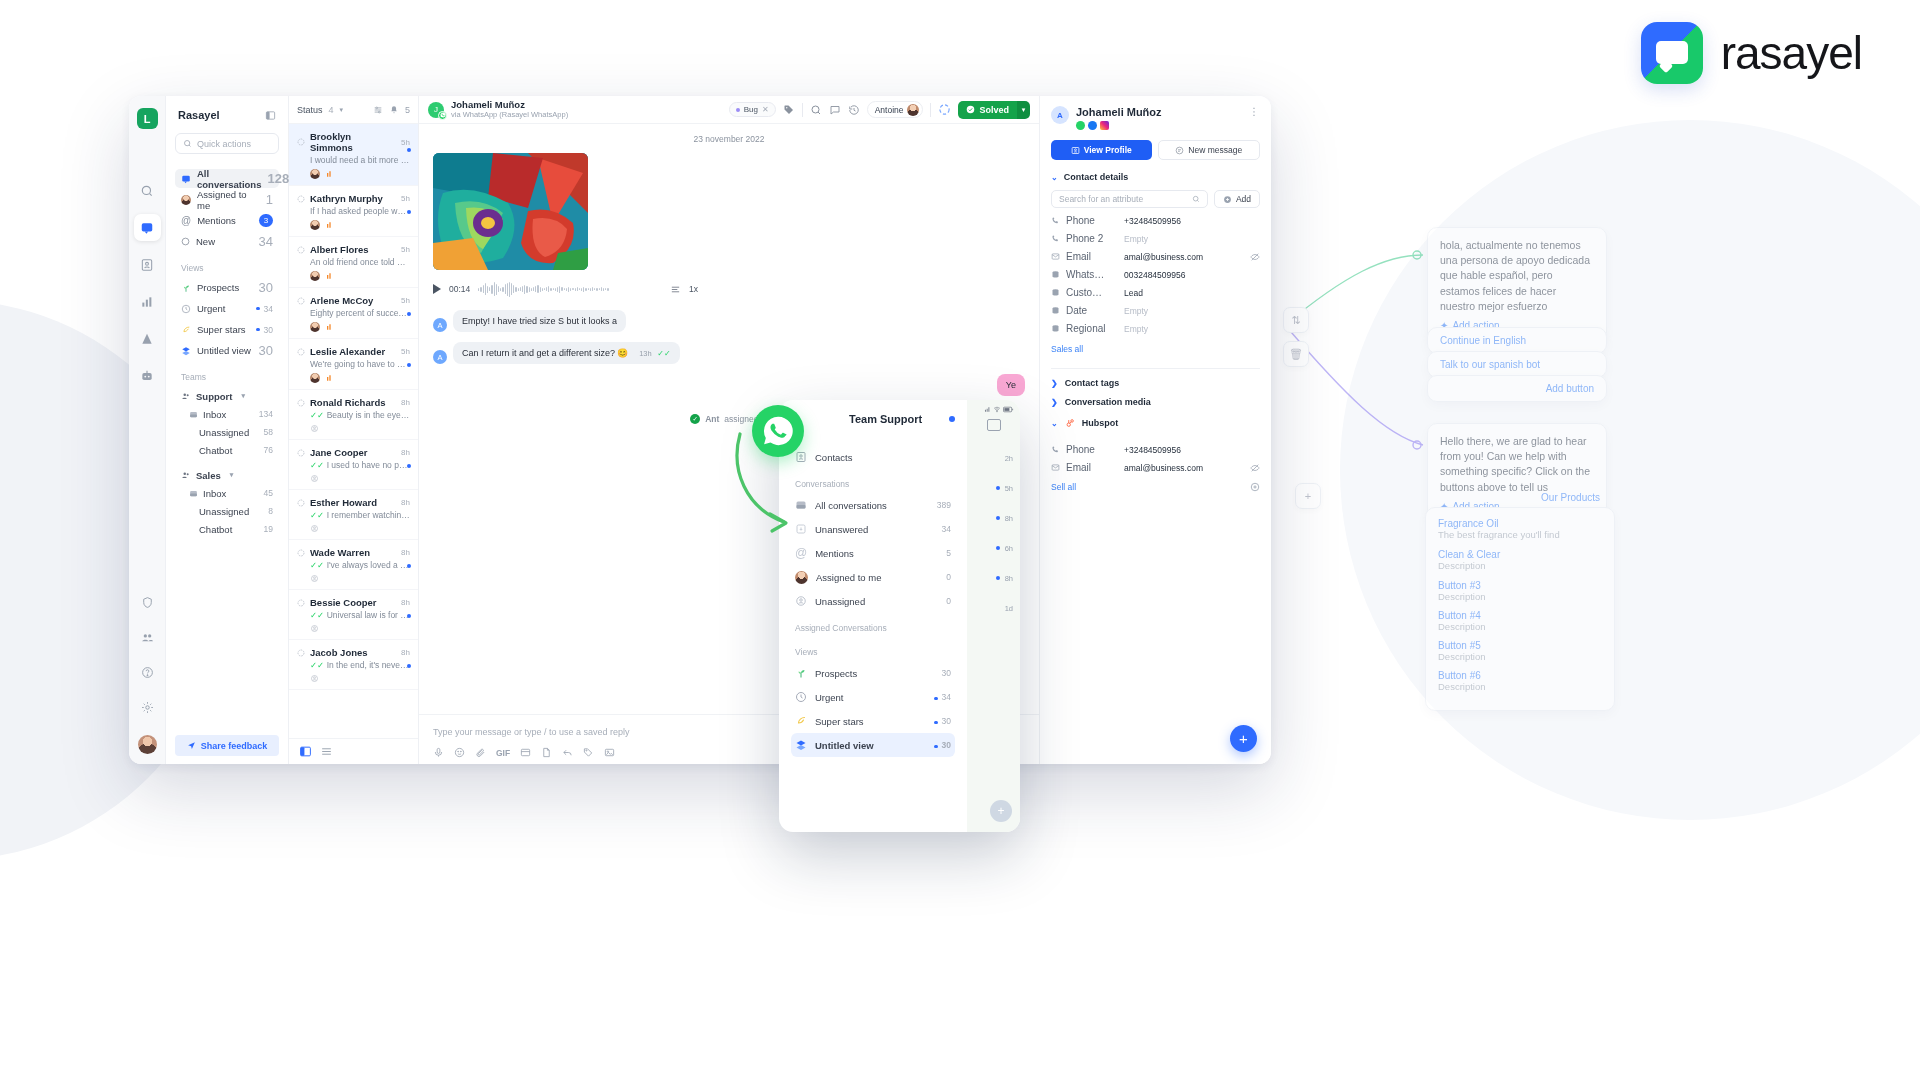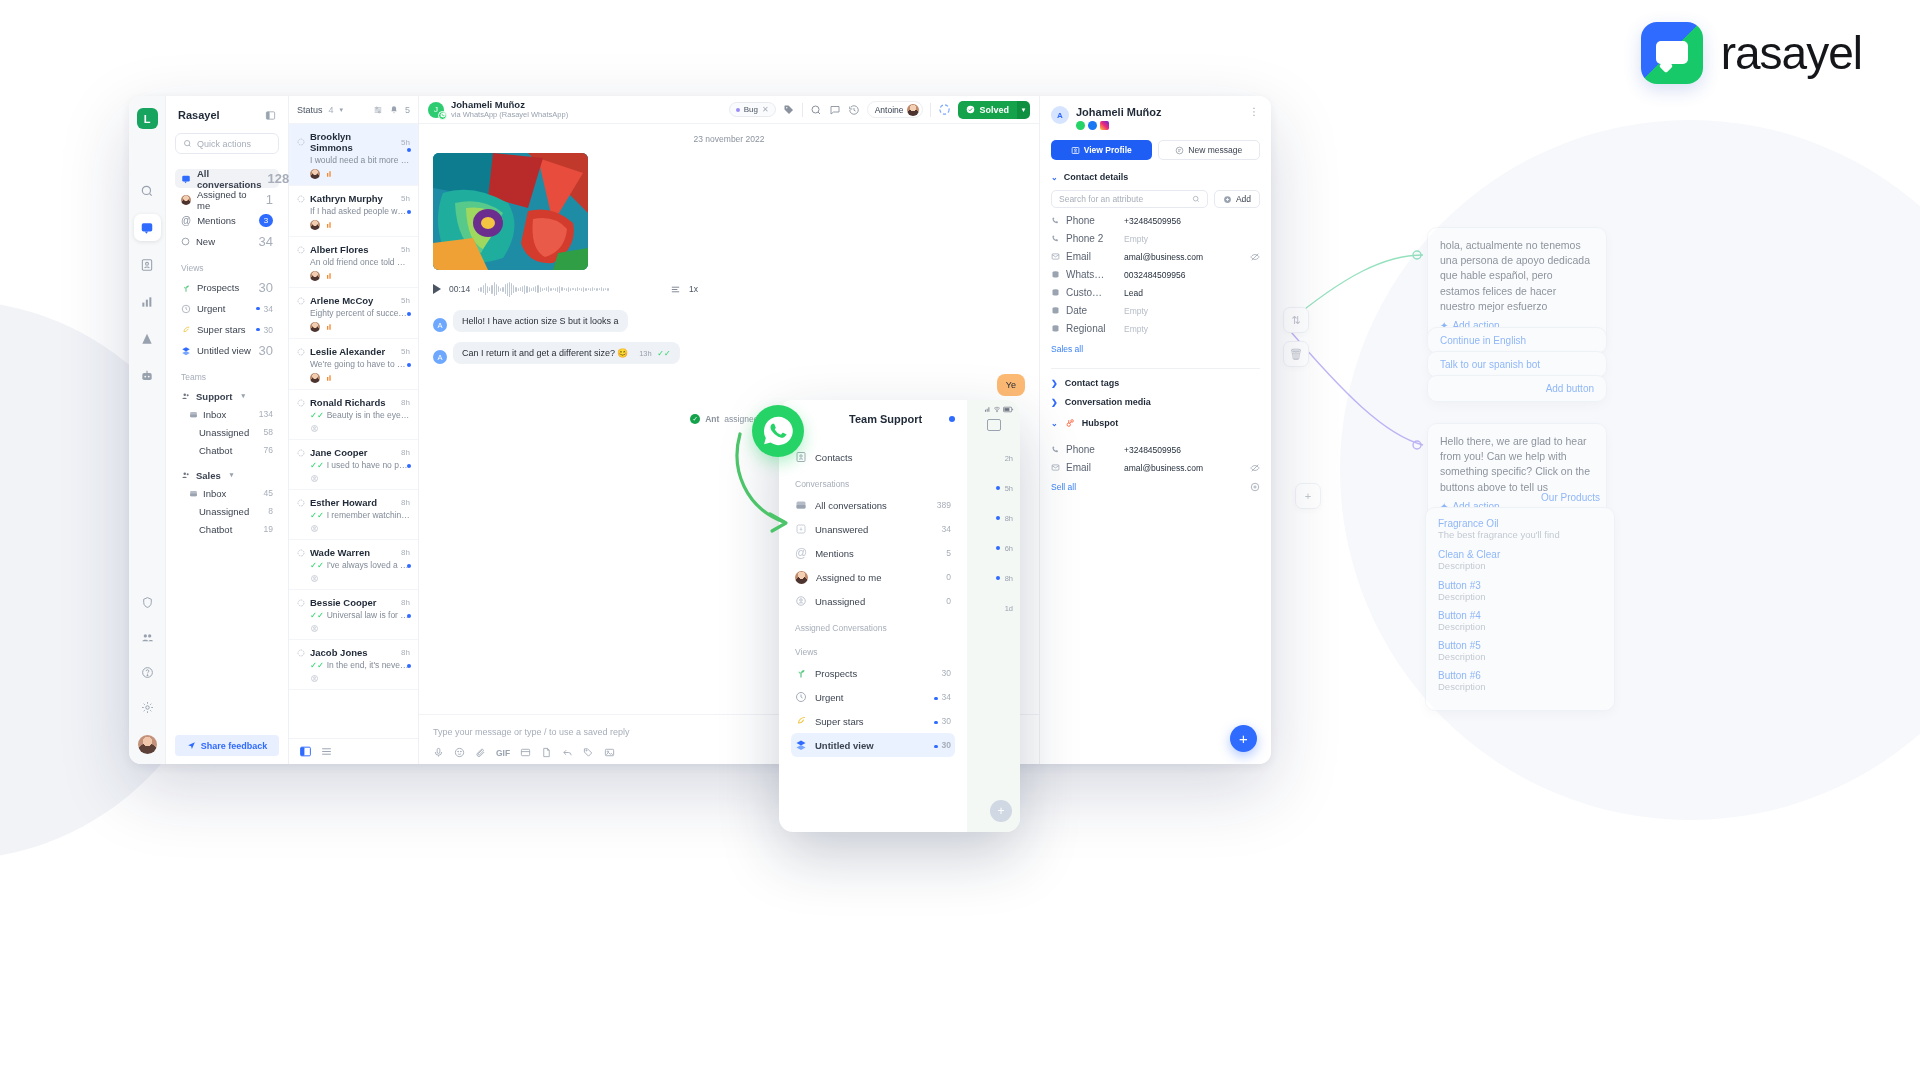--- a/index.html
+++ b/index.html
@@ -188,21 +188,21 @@
   }
   .play{width:0;height:0;border-left:8px solid #4b5563;border-top:5px solid transparent;border-bottom:5px solid transparent;}
   .vtime{font-size:8.5px;color:#4b5563;}
   .wave{flex:1;height:16px;display:flex;align-items:center;gap:1px;}
   .wave i{display:block;width:1.2px;background:#bfc7d2;border-radius:1px;}
   .speed{font-size:8.5px;color:#4b5563;}
   .msgrow{display:flex;align-items:flex-end;gap:6px;margin-top:10px;}
   .mav{width:14px;height:14px;border-radius:50%;background:#6ea8fe;color:#fff;display:flex;
     align-items:center;justify-content:center;font-size:7.5px;flex:0 0 14px;}
   .bub{background:#eef1f5;border-radius:8px;padding:6px 9px;font-size:9px;color:#2a2f39;max-width:330px;}
-  .bub.out{background:#fdba74;}
+  .bub.out{background:#f9a8d4;}
   .bub .tm{font-size:7.5px;color:#98a0ac;margin-left:8px;}
   .sysnote{display:flex;align-items:center;justify-content:center;gap:5px;font-size:8.5px;color:#8a929e;margin-top:18px;}
   .sysnote .ok{width:10px;height:10px;border-radius:50%;background:#14a34a;color:#fff;font-size:6.5px;
     display:flex;align-items:center;justify-content:center;}
   .composer{border-top:1px solid #f0f2f5;padding:8px 14px 6px;}
   .comp-input{font-size:9px;color:#a7aeb9;padding:4px 0 10px;}
   .comp-tools{display:flex;align-items:center;gap:10px;color:#9aa3b0;}
   .fab{position:absolute;right:14px;bottom:12px;width:27px;height:27px;border-radius:50%;background:#2f6bff;
     color:#fff;display:flex;align-items:center;justify-content:center;font-size:15px;
     box-shadow:0 4px 12px rgba(47,107,255,.38);}
@@ -1039,21 +1039,21 @@
         <span>
           <svg width="11" height="11" viewBox="0 0 24 24" fill="none" stroke="#6b7280" stroke-width="1.8">
               <path d="M4 7h16M4 12h12M4 17h16"></path>
             </svg>
         </span>
         <span class="speed">1x</span>
       </div>
 
       <div class="msgrow">
         <span class="mav">A</span>
-        <div class="bub">Hello! I have action size S but it looks a</div>
+        <div class="bub">Empty! I have tried size S but it looks a</div>
       </div>
 
       <div class="msgrow">
         <span class="mav">A</span>
         <div class="bub">
           <span>Can I return it and get a different size? 😊</span>
           <span class="tm">13h</span>
           <span style="color:#25d366;font-size:8px;margin-left:3px;">✓✓</span>
         </div>
       </div>

